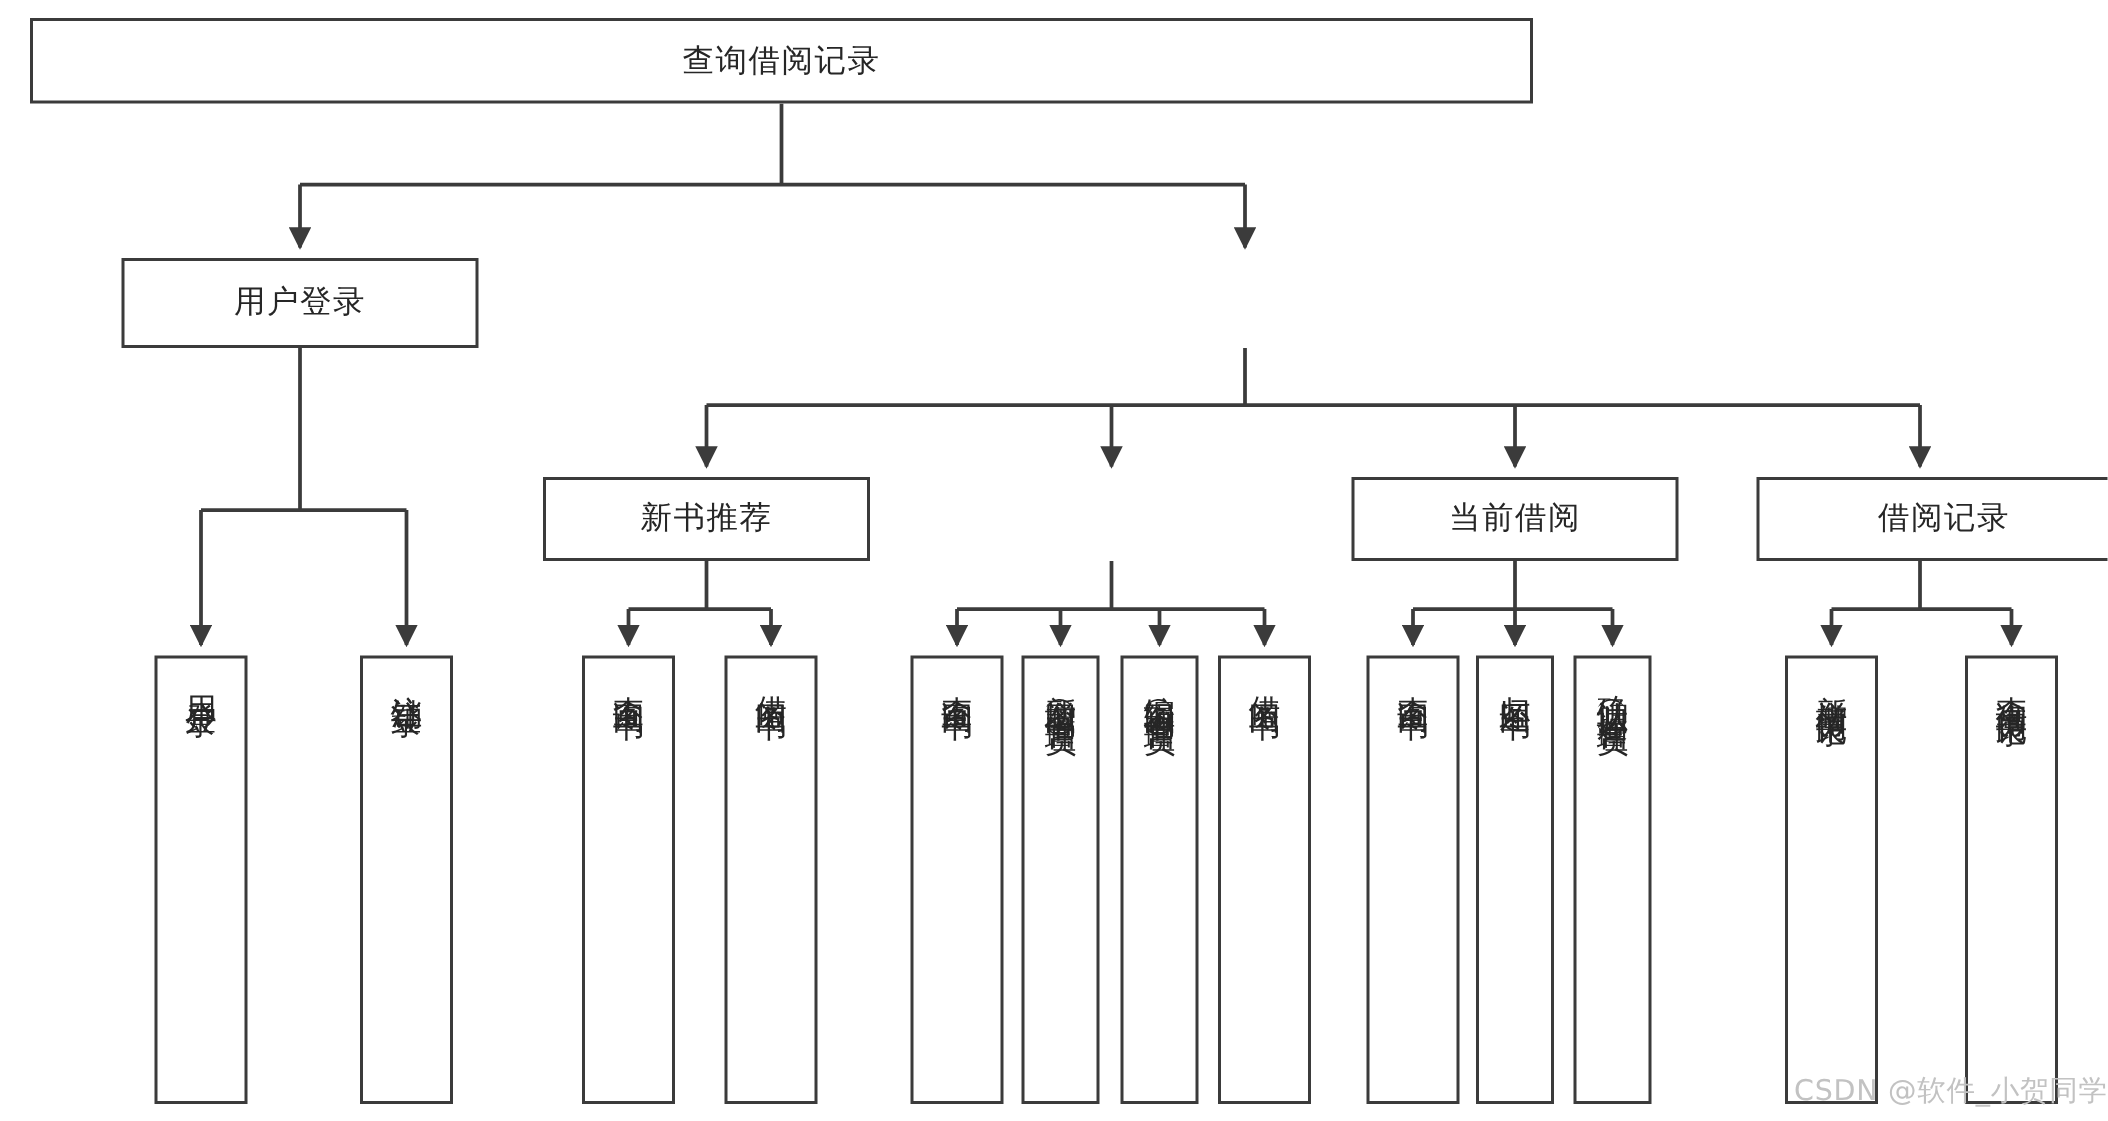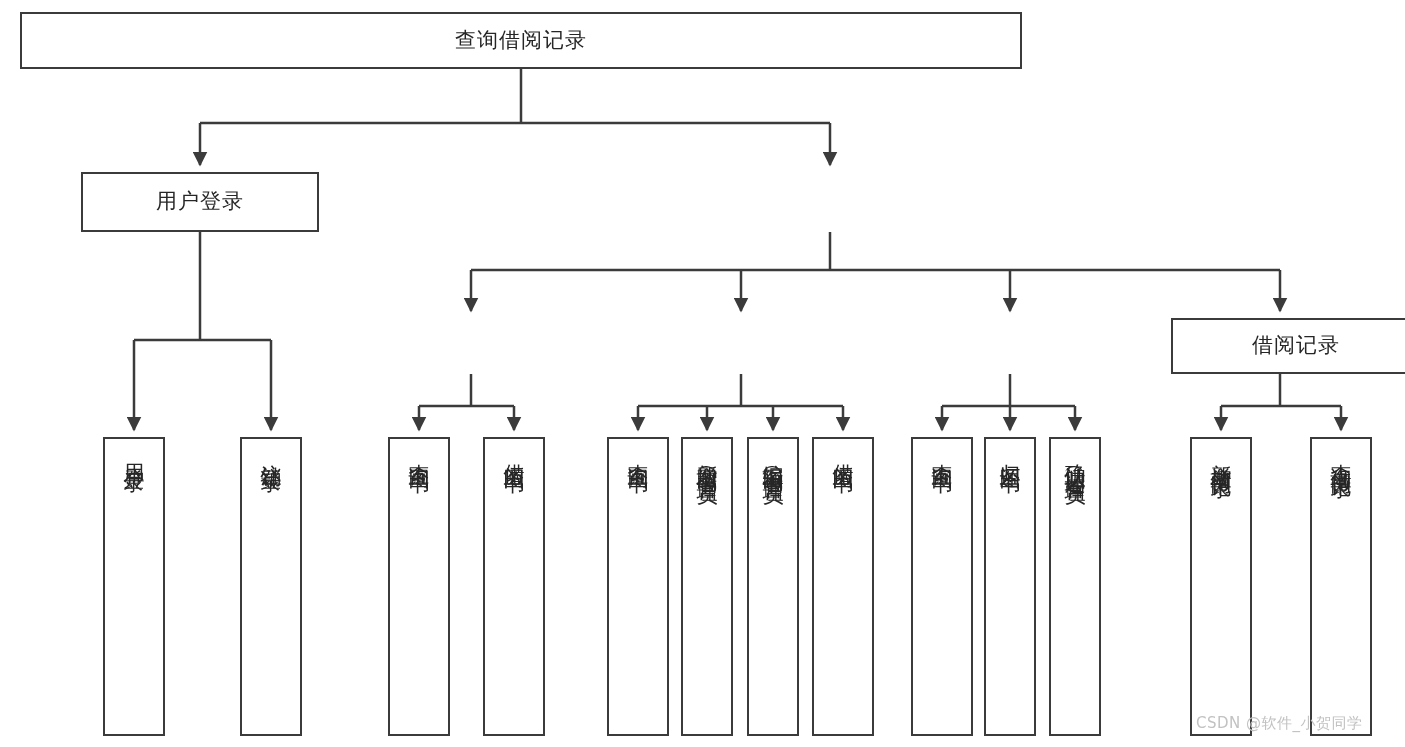--- a/index.html
+++ b/index.html
@@ -51,21 +51,21 @@
   .node-v .node-label {
     writing-mode: vertical-rl;
     text-orientation: upright;
     font-size: 21px;
     letter-spacing: 3px;
     line-height: 1.05;
     white-space: nowrap;
   }
   .watermark {
     position: absolute;
-    font-size: 15px;
+    font-size: 19px;
     color: #c2c2c2;
     white-space: nowrap;
     letter-spacing: 0.5px;
   }
 </style>
 </head>
 <body>
 
 <div id="diagram-root">
 
@@ -120,20 +120,26 @@
   </svg>
 
   <div class="node node-h" style="left: 20px; top: 12px; width: 1002px; height: 57px;">
     <span class="node-label">查询借阅记录</span>
   </div>
 
   <div class="node node-h" style="left: 81px; top: 172px; width: 238px; height: 60px;">
     <span class="node-label">用户登录</span>
   </div>
 
+  <div class="node node-h" style="left: 362px; top: 318px; width: 218px; height: 56px;">
+    <span class="node-label">新书推荐</span>
+  </div>
+  <div class="node node-h" style="left: 901px; top: 318px; width: 218px; height: 56px;">
+    <span class="node-label">当前借阅</span>
+  </div>
   <div class="node node-h" style="left: 1171px; top: 318px; width: 240px; height: 56px; padding-left: 10px;">
     <span class="node-label">借阅记录</span>
   </div>
 
   <div class="node node-v" style="left: 103px; top: 437px; width: 62px; height: 299px;">
     <span class="node-label">用户登录</span>
   </div>
   <div class="node node-v" style="left: 240px; top: 437px; width: 62px; height: 299px;">
     <span class="node-label">注销登录</span>
   </div>

